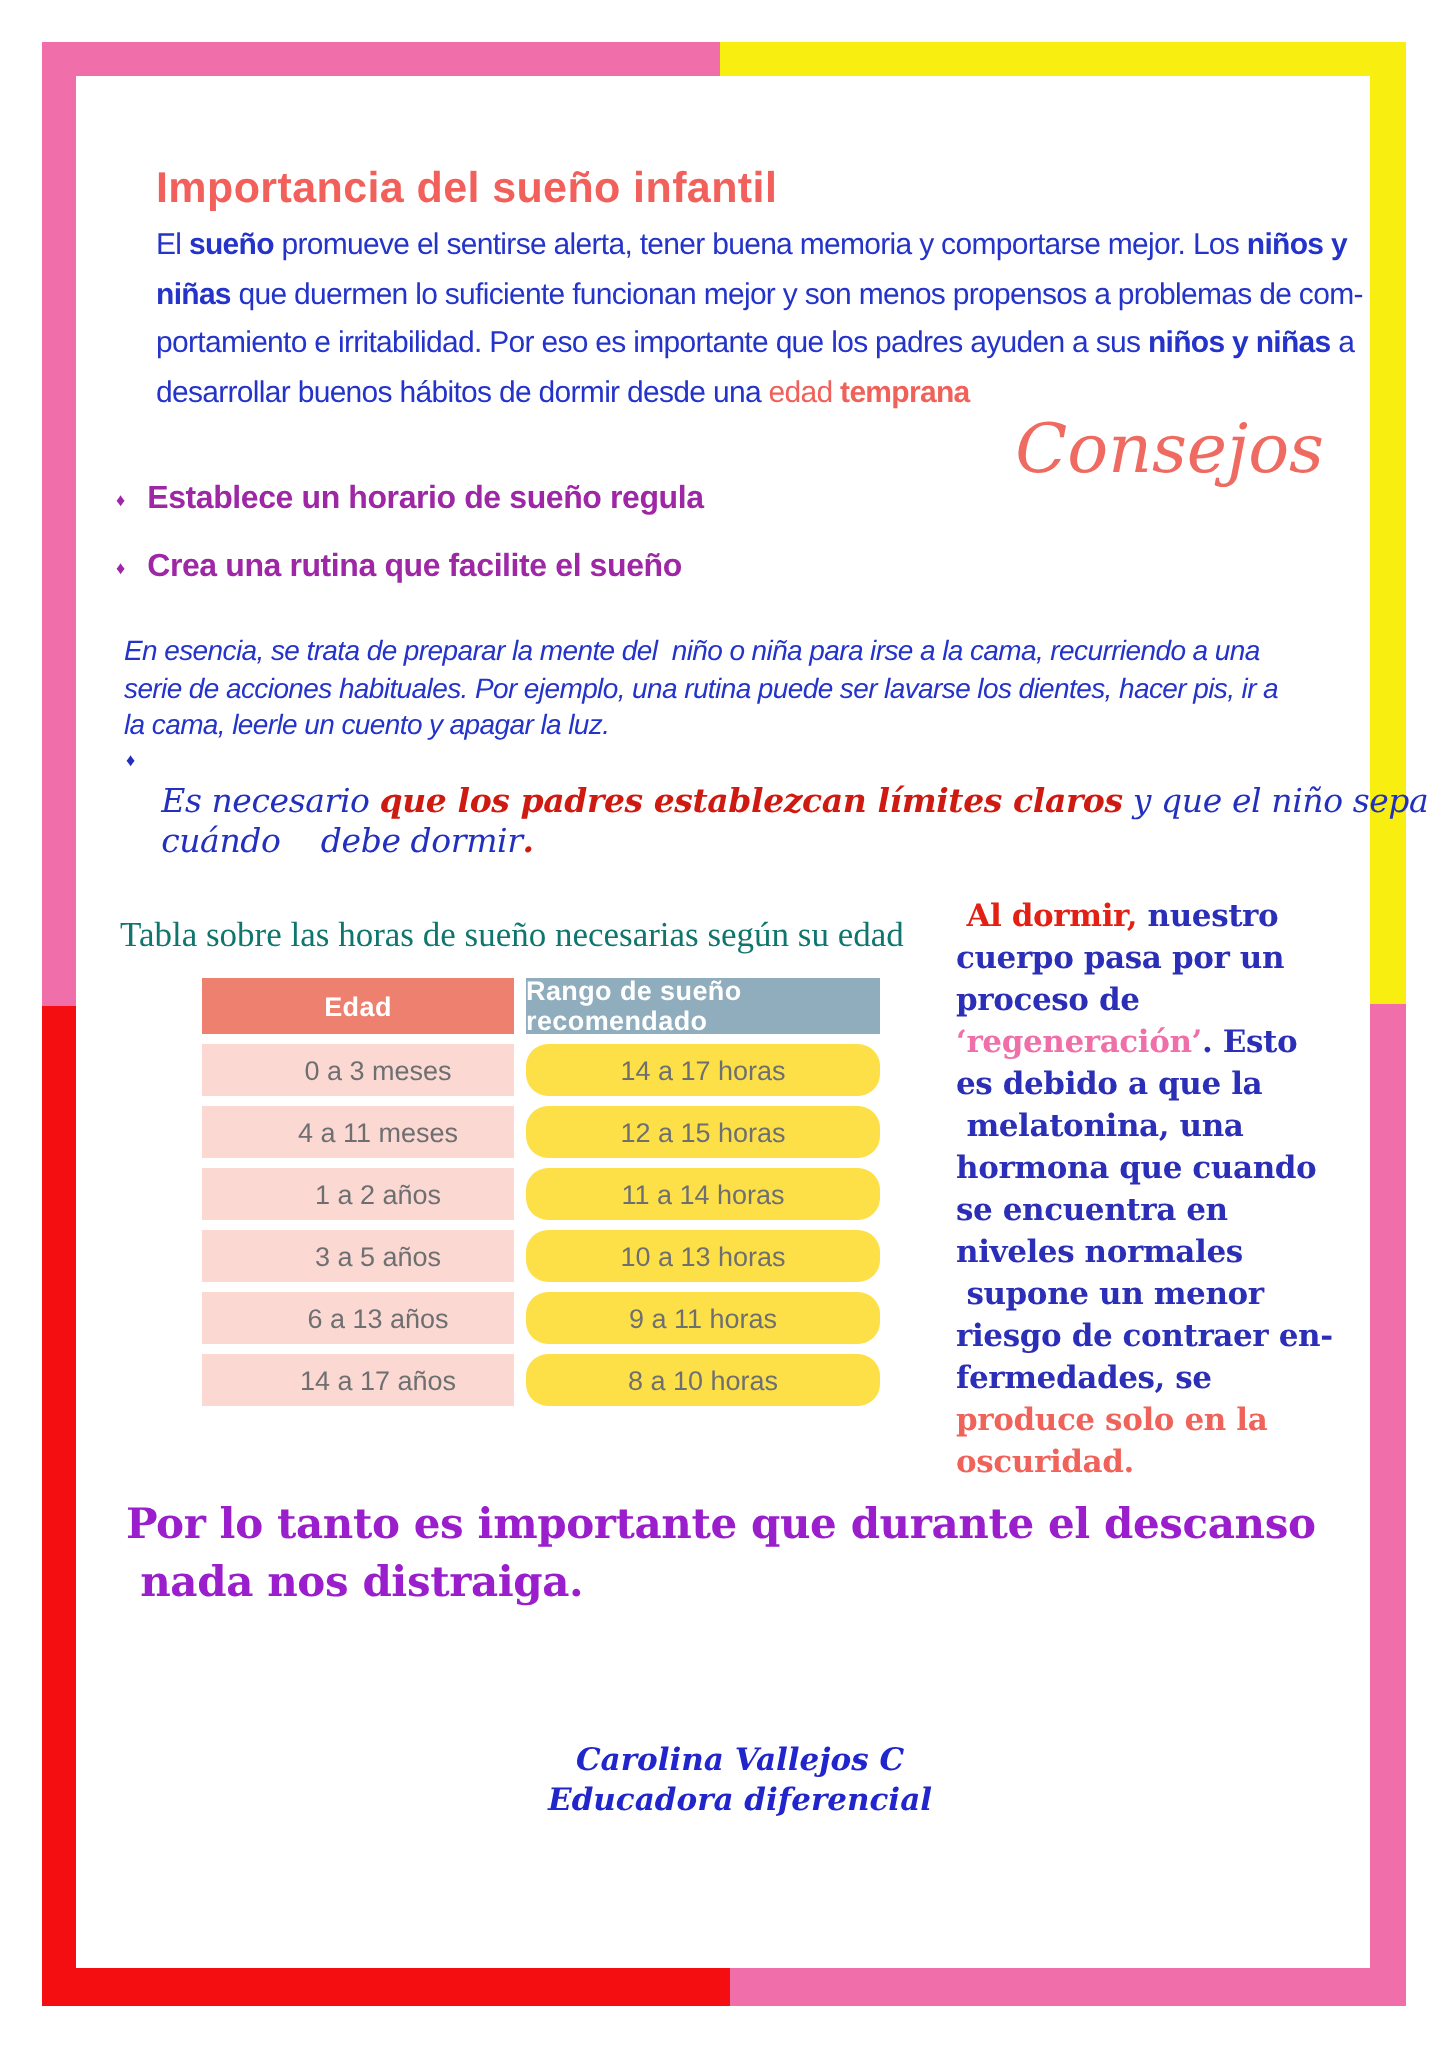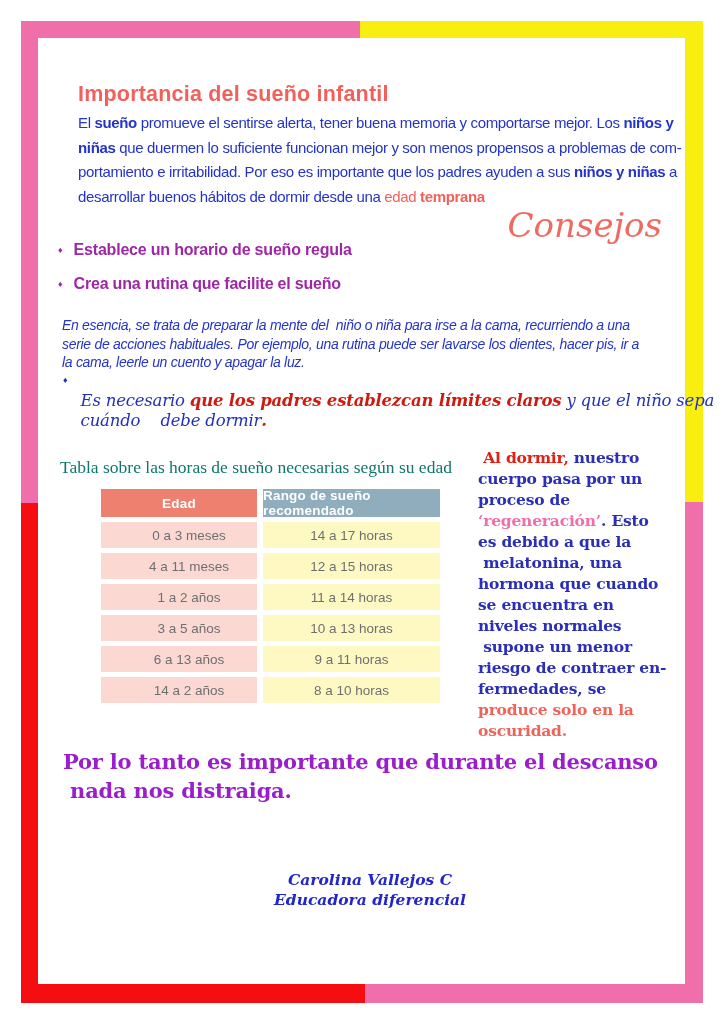--- a/index.html
+++ b/index.html
@@ -43,21 +43,21 @@
   .table-title{position:absolute;left:60px;top:457px;margin:0;
     font-family:"Liberation Serif",serif;font-weight:normal;font-size:17.5px;color:#0f766e;}
   .sleep-table{position:absolute;left:101px;top:489px;display:grid;
     grid-template-columns:156px 177px;column-gap:6px;row-gap:5px;}
   .t-head,.t-cell{display:flex;align-items:center;justify-content:center;font-size:13.5px;}
   .t-head{height:28px;color:#ffffff;font-weight:bold;letter-spacing:.2px;}
   .t-head.col0{background:#ee8070;}
   .t-head.col1{background:#8fadbc;}
   .t-cell{height:26px;color:#6e6f71;}
   .t-cell.col0{background:#fbd9d2;padding-left:20px;}
-  .t-cell.col1{background:#fef9c3;}
+  .t-cell.col1{background:#fde047;border-radius:11px;}
   .melatonin{position:absolute;left:478px;top:447px;width:205px;margin:0;
     font-family:"DejaVu Serif",serif;font-weight:bold;font-size:15.5px;line-height:21px;
     color:#2b2eb6;letter-spacing:-.2px;}
   .conclusion{position:absolute;left:63px;top:747px;margin:0;
     font-family:"DejaVu Serif",serif;font-weight:bold;font-size:21px;line-height:29px;
     color:#9a1ecb;letter-spacing:-.2px;}
   .signature{position:absolute;left:170px;top:870px;width:400px;text-align:center;
     font-family:"DejaVu Serif",serif;font-weight:bold;font-style:italic;
     font-size:15.5px;line-height:20px;color:#2125cc;}
 </style>
@@ -101,21 +101,21 @@
   <div class="t-cell col0">0 a 3 meses</div>
       <div class="t-cell col1">14 a 17 horas</div>
       <div class="t-cell col0">4 a 11 meses</div>
       <div class="t-cell col1">12 a 15 horas</div>
       <div class="t-cell col0">1 a 2 años</div>
       <div class="t-cell col1">11 a 14 horas</div>
       <div class="t-cell col0">3 a 5 años</div>
       <div class="t-cell col1">10 a 13 horas</div>
       <div class="t-cell col0">6 a 13 años</div>
       <div class="t-cell col1">9 a 11 horas</div>
-      <div class="t-cell col0">14 a 2 años</div>
+      <div class="t-cell col0">14 a 17 años</div>
       <div class="t-cell col1">8 a 10 horas</div>
     </div>
 
   <p class="melatonin"><span class="seg red2">&nbsp;Al dormir,</span><span class="seg"> nuestro</span><br><span class="seg">cuerpo pasa por un</span><br><span class="seg">proceso de</span><br><span class="seg pink">‘regeneración’</span><span class="seg">. Esto</span><br><span class="seg">es debido a que la</span><br><span class="seg">&nbsp;melatonina, una</span><br><span class="seg">hormona que cuando</span><br><span class="seg">se encuentra en</span><br><span class="seg">niveles normales</span><br><span class="seg">&nbsp;supone un menor</span><br><span class="seg">riesgo de contraer en-</span><br><span class="seg">fermedades, se</span><br><span class="seg salmon">produce solo en la</span><br><span class="seg salmon">oscuridad.</span></p>
 
   <p class="conclusion"><span class="seg">Por lo tanto es importante que durante el descanso</span><br><span class="seg">&nbsp;nada nos distraiga.</span></p>
 
   <div class="signature">
     <div>Carolina Vallejos C</div>
     <div>Educadora diferencial</div>

